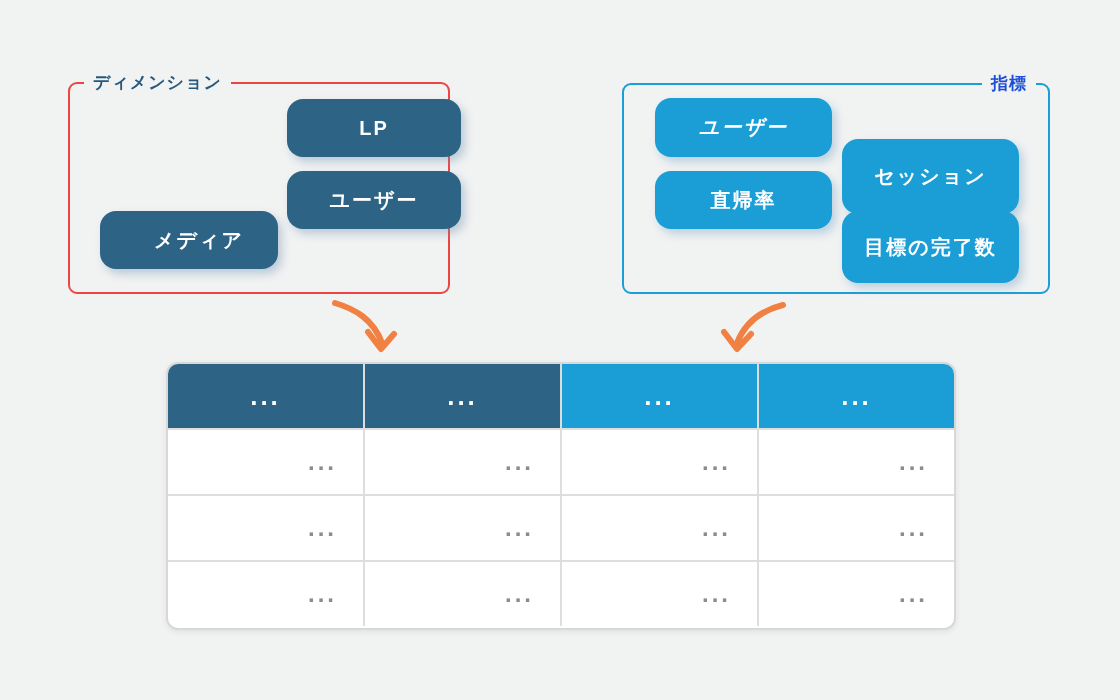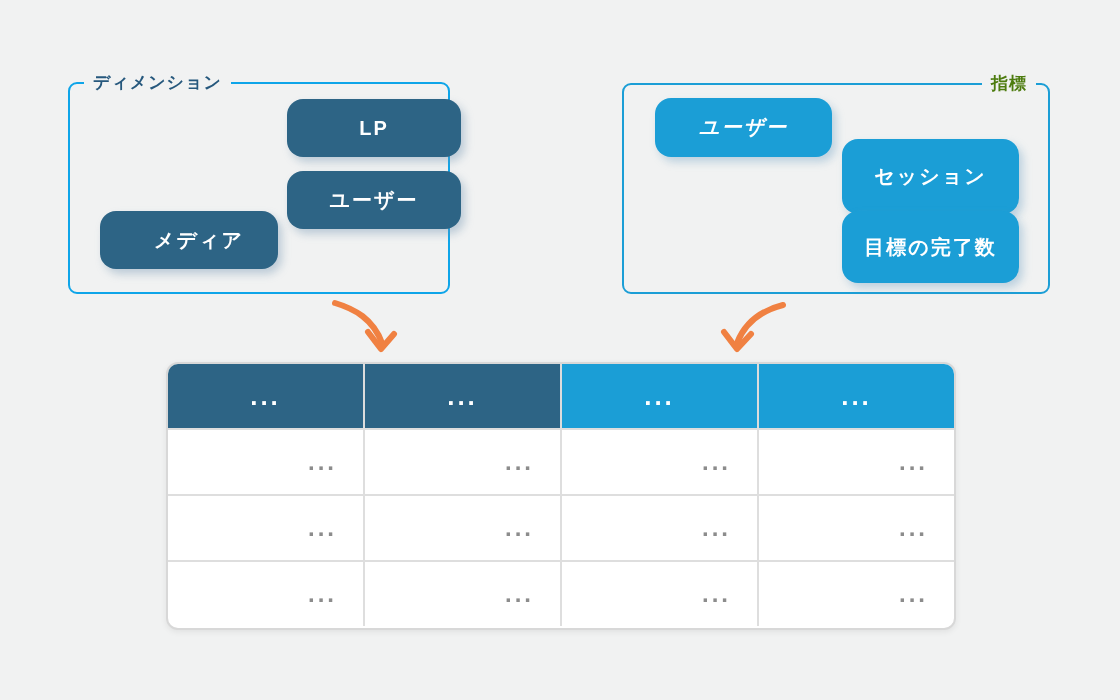--- a/index.html
+++ b/index.html
@@ -12,39 +12,39 @@
   }
   .canvas { position: absolute; inset: 0; width: 1120px; height: 700px; }
 
   
   .group {
     position: absolute;
     border-radius: 9px;
   }
   .group-dimensions {
     left: 68px; top: 82px; width: 382px; height: 212px;
-    border: 2px solid #0ea5e9;
+    border: 2px solid #ef4444;
   }
   .group-metrics {
     left: 622px; top: 83px; width: 428px; height: 211px;
     border: 2px solid #1b9ed6;
   }
   .group-label {
     position: absolute;
     top: -13px;
     background: #f1f2f2;
     padding: 0 9px;
     font-size: 17px;
     font-weight: 700;
     letter-spacing: 1px;
     line-height: 24px;
     white-space: nowrap;
   }
   .group-dimensions .group-label { left: 14px; color: #26587d; }
-  .group-metrics .group-label { right: 12px; color: #4d7c0f; }
+  .group-metrics .group-label { right: 12px; color: #1d4ed8; }
 
   .chip {
     position: absolute;
     border-radius: 16px;
     display: flex;
     align-items: center;
     justify-content: center;
     color: #ffffff;
     font-size: 20px;
     font-weight: 700;
@@ -132,20 +132,23 @@
   </div>
 
   <div class="group group-metrics">
     <span class="group-label">指標</span>
     <div class="chip chip-light chip-users">
       <span>ユーザー</span>
     </div>
     <div class="chip chip-light chip-sessions">
       <span>セッション</span>
     </div>
+    <div class="chip chip-light chip-bounce">
+      <span>直帰率</span>
+    </div>
     <div class="chip chip-light chip-goals">
       <span>目標の完了数</span>
     </div>
   </div>
 
   <svg class="arrow arrow-left" viewBox="0 0 80 62">
     <path d="M 10 7 C 30 13, 48 23, 57 47" fill="none" stroke="#f08142" stroke-width="6" stroke-linecap="round"></path>
     <polyline points="43,36 56,53 69,38" fill="none" stroke="#f08142" stroke-width="6" stroke-linecap="round" stroke-linejoin="round"></polyline>
   </svg>
   <svg class="arrow arrow-right" viewBox="0 0 80 62">

